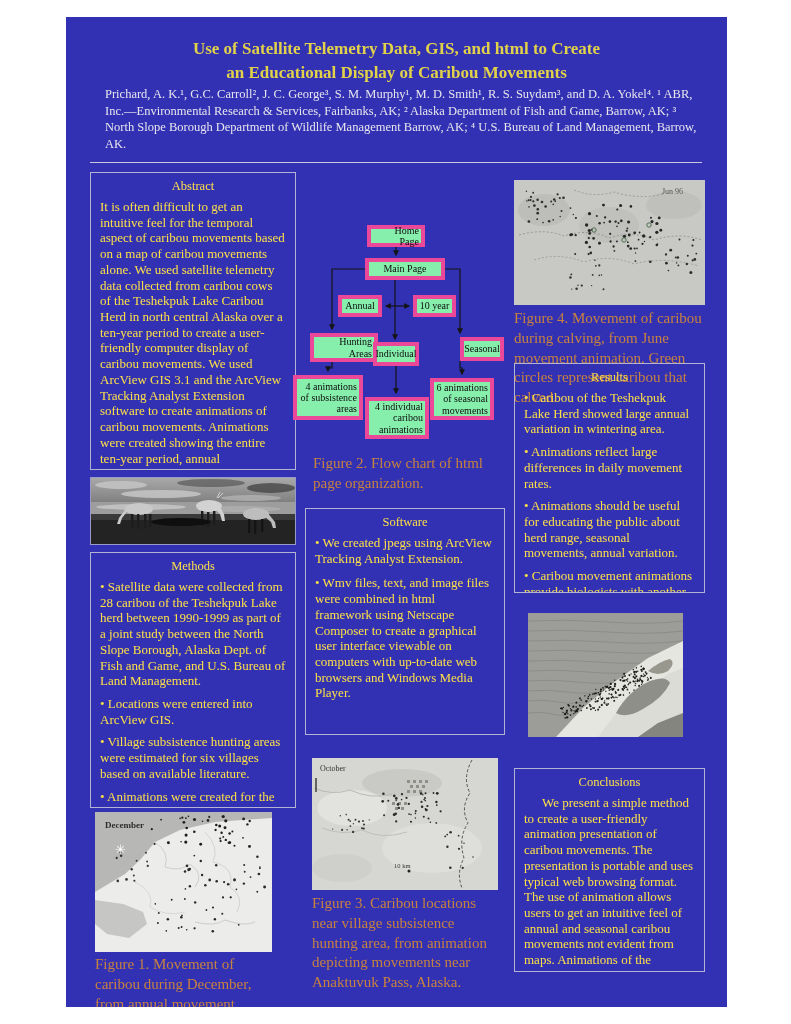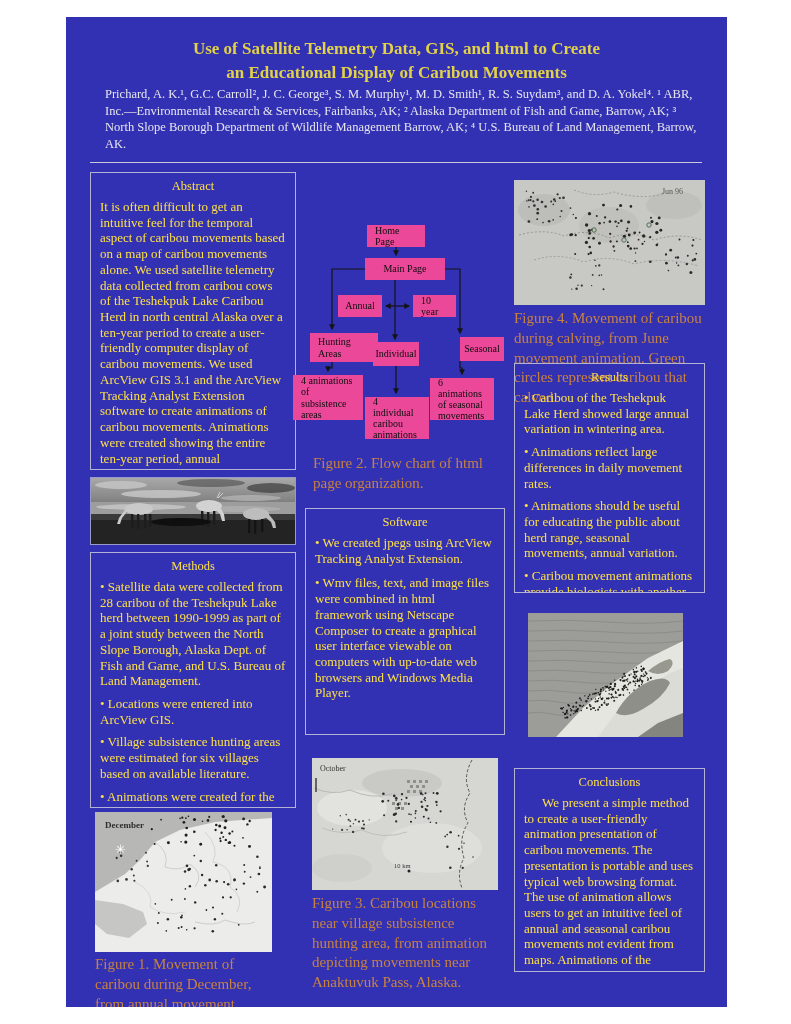--- a/index.html
+++ b/index.html
@@ -21,22 +21,22 @@
   .box-title{text-align:center;font-size:12.5px;margin:6px 4px 5px;}
   .box-body{font-size:13px;line-height:1.21;padding:0 9px;}
   .bullet{margin-bottom:7px;}
   .indent-first{text-indent:18px;}
 
   .figimg{position:absolute;box-sizing:border-box;}
   .figcap{position:absolute;color:#c8823f;font-size:15px;line-height:1.32;}
 
   .flow{position:absolute;left:220px;top:200px;width:212px;height:228px;}
   .flow svg.wires{position:absolute;left:0;top:0;}
-  .fnode{position:absolute;background:#ec4899;border:6px solid #ec4899;color:#0d0d0d;
-    font-size:10px;line-height:1.12;text-align:left;display:flex;align-items:center;
+  .fnode{position:absolute;background:#86efac;border:4px solid #ec4899;color:#0d0d0d;
+    font-size:10px;line-height:1.12;text-align:right;display:flex;align-items:center;
     justify-content:center;box-sizing:border-box;padding:1px 2px;}
 
   .n-home{left:81px;top:8px;width:58px;height:22px;}
   .n-main{left:79px;top:41px;width:80px;height:22px;}
   .n-annual{left:52px;top:78px;width:44px;height:22px;}
   .n-tenyear{left:127px;top:78px;width:43px;height:22px;}
   .n-hunting{left:24px;top:116px;width:68px;height:29px;}
   .n-individual{left:87px;top:125px;width:46px;height:24px;}
   .n-seasonal{left:152px;top:120px;width:44px;height:24px;margin-left:22px;}
   .n-subsist{left:7px;top:158px;width:70px;height:45px;}

